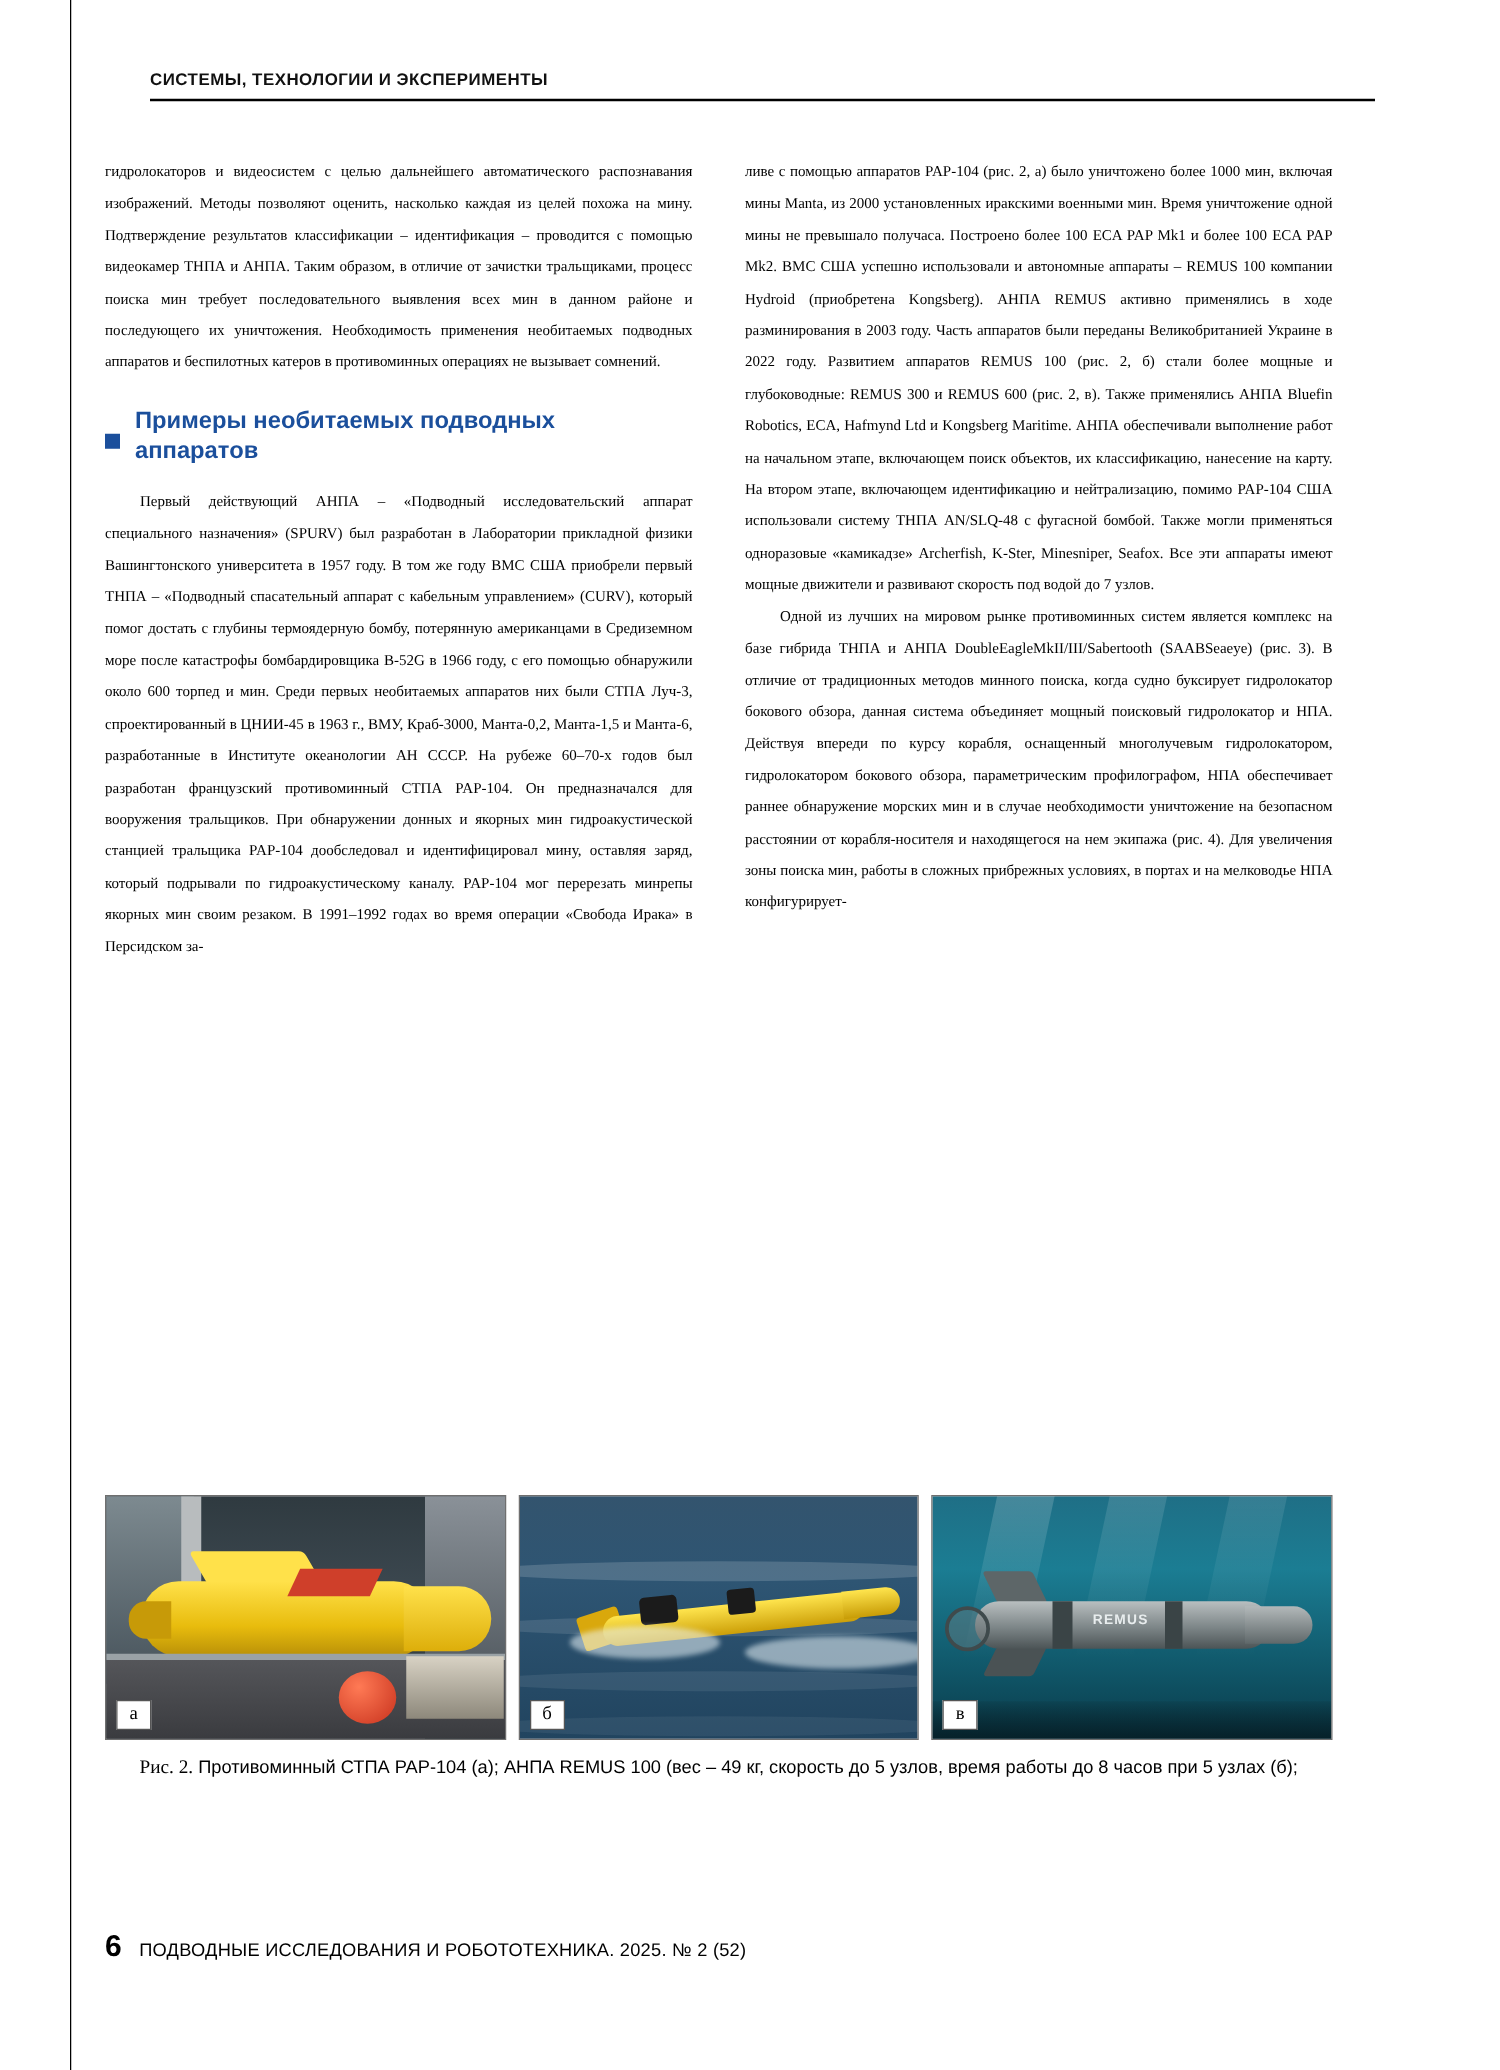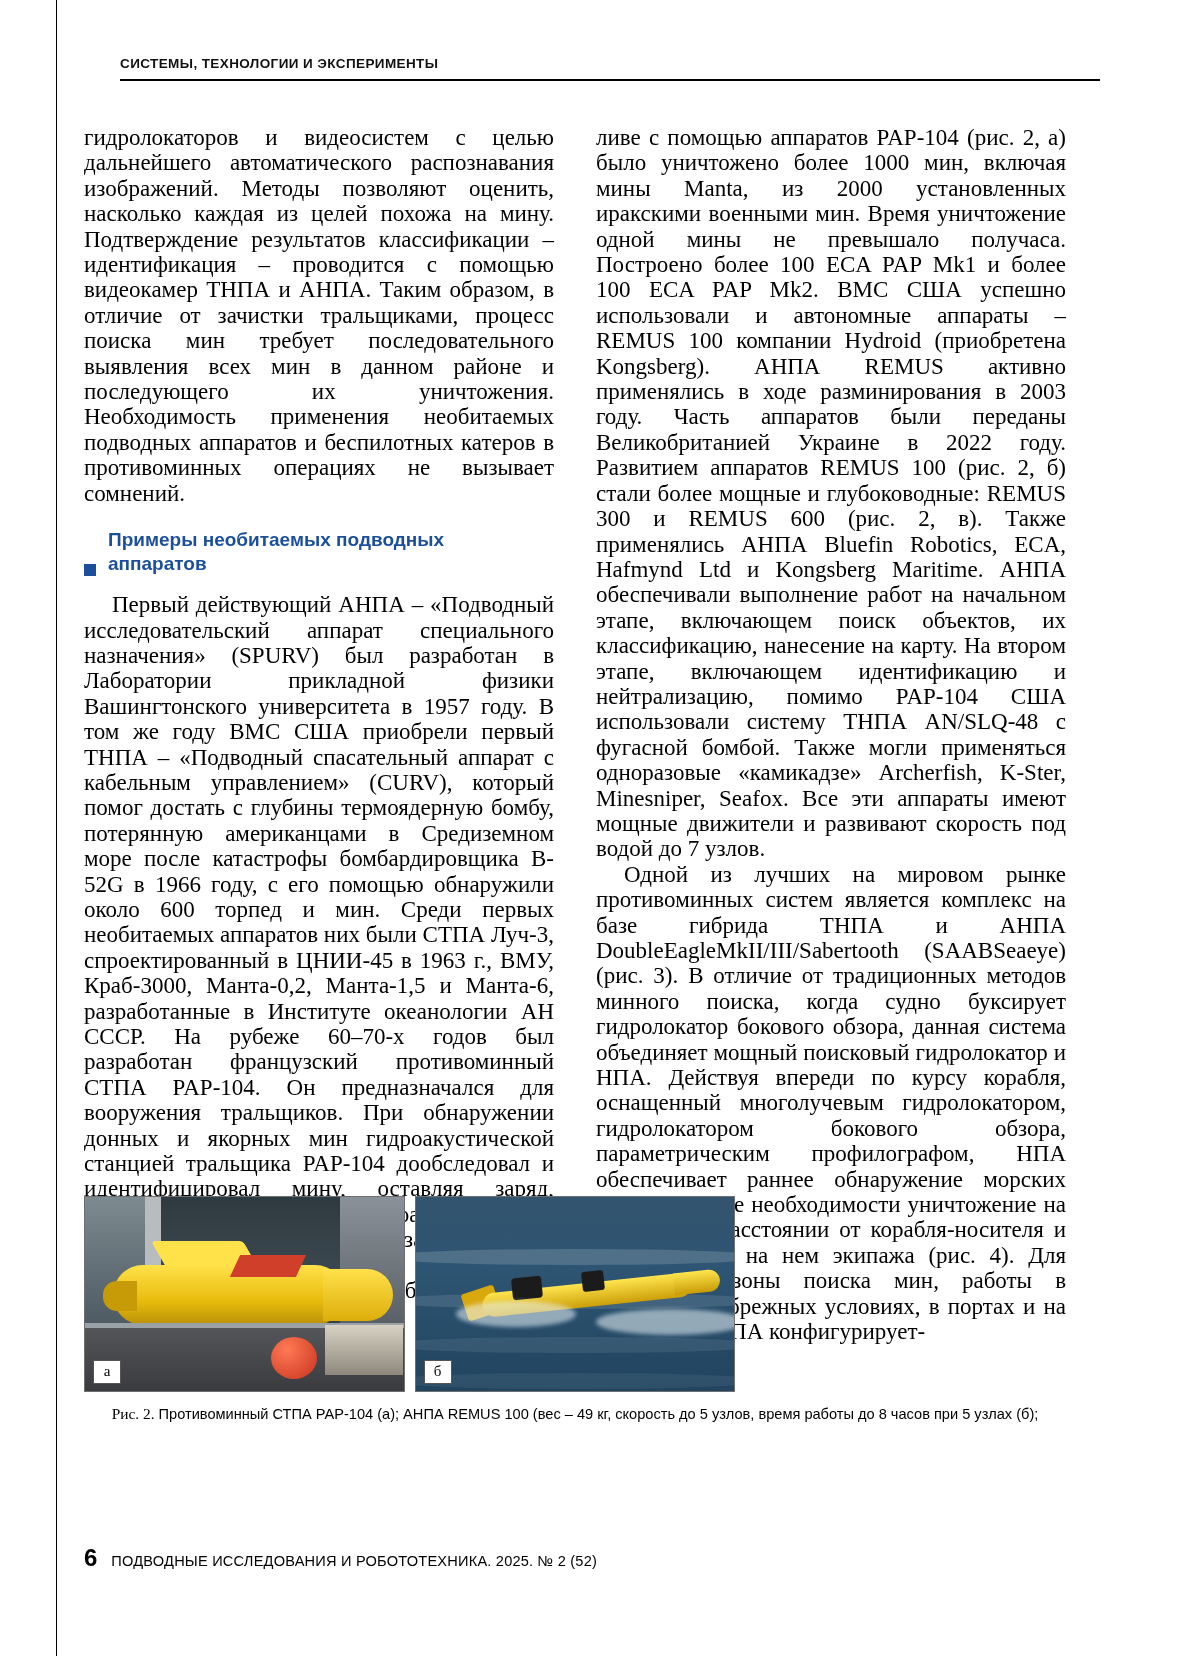--- a/index.html
+++ b/index.html
@@ -53,36 +53,36 @@
     top: 125px;
     width: 982px;
     display: flex;
     gap: 42px;
   }
   .col {
     width: 470px;
   }
   p.body {
     margin: 0;
-    font-size: 23px;
+    font-size: 12px;
     line-height: 25.4px;
     text-align: justify;
     text-justify: inter-word;
     hyphens: auto;
     -webkit-hyphens: auto;
   }
   p.body + p.body {
     text-indent: 28px;
   }
   p.indent {
     text-indent: 28px;
   }
   .section-head {
     display: flex;
-    align-items: flex-end;
+    align-items: center;
     gap: 12px;
     margin: 22px 0 16px 0;
   }
   .bullet-square {
     width: 12px;
     height: 12px;
     background: #1b4f9c;
     margin-top: 8px;
     flex: 0 0 auto;
   }
@@ -358,20 +358,35 @@
         <div class="tailFin"></div>
         <div class="auv"></div>
         <div class="auvNose"></div>
         <div class="auvBlack"></div>
         <div class="auvBlack2"></div>
         <div class="foam" style="left:40px; top:104px;"></div>
         <div class="foam" style="left:180px; top:112px; width:150px;"></div>
         <div class="fig-label">б</div>
       </div>
 
+      <div class="fig-cell picC">
+        <div class="ray" style="left:40px;"></div>
+        <div class="ray" style="left:130px; opacity:.75;"></div>
+        <div class="ray" style="left:226px; opacity:.6;"></div>
+        <div class="finTop"></div>
+        <div class="finBot"></div>
+        <div class="hull"></div>
+        <div class="hullNose"></div>
+        <div class="band1"></div>
+        <div class="band2"></div>
+        <div class="remusText">REMUS</div>
+        <div class="prop"></div>
+        <div class="floor"></div>
+        <div class="fig-label">в</div>
+      </div>
 
     </div>
 
     <div class="fig-caption">
       <span class="it">Рис. 2.</span><span> Противоминный СТПА PAP-104 (а); АНПА REMUS 100 (вес – 49 кг, скорость до 5 узлов, время работы до 8 часов при 5  узлах (б);</span><br>
     </div>
   </div>
 
   <div class="footer">
     <span class="page-num">6</span>

